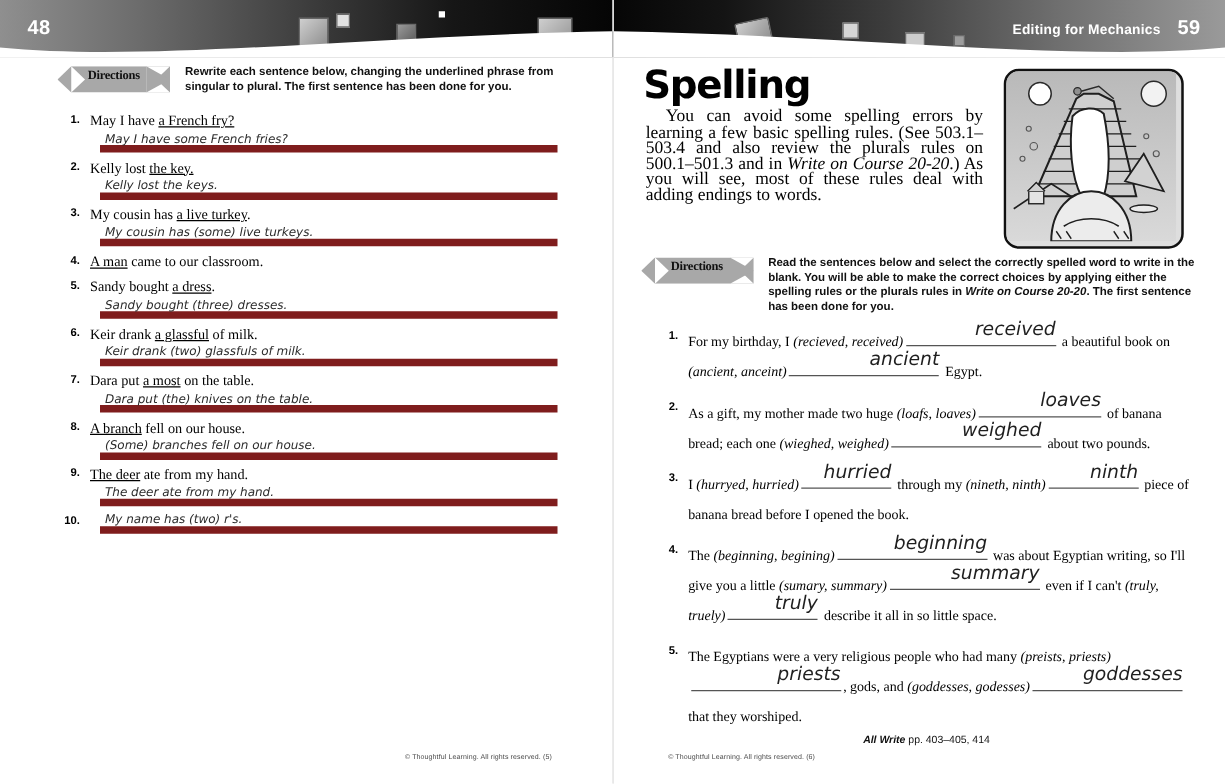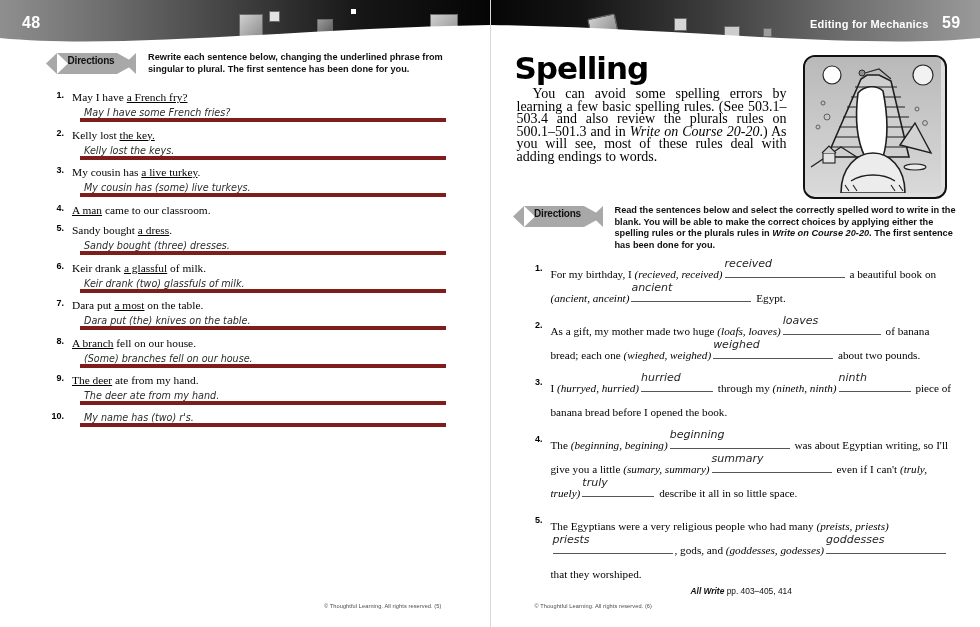--- a/index.html
+++ b/index.html
@@ -95,21 +95,21 @@
   }
   .dir-banner svg { display: block; }
   .dir-banner .dir-label {
     position: absolute;
     top: 0; left: 0;
     width: 90px;
     height: 14px;
     display: flex;
     align-items: center;
     justify-content: center;
-    font-family: Liberation Sans, sans-serif;
+    font-family: Liberation Serif, serif;
     font-weight: bold;
     font-size: 10px;
     color: #111;
     letter-spacing: -0.2px;
   }
   .dir-text {
     font-family: "Liberation Sans", sans-serif;
     font-weight: bold;
     font-size: 9.2px;
     line-height: 11.6px;
@@ -139,24 +139,24 @@
     margin-left: 26px;
     font-family: "Liberation Serif", serif;
     font-size: 11.4px;
     line-height: 15px;
     color: #000;
   }
   .ex-prompt u { text-decoration: underline; }
   .ex-answer-line {
     margin-left: 34px;
     margin-top: 1px;
-    border-bottom: 4px solid #7f1d1d;
+    border-bottom: 6px solid #7f1d1d;
     height: 16px;
     display: flex;
-    align-items: flex-start;
+    align-items: center;
     padding-left: 4px;
     width: 366px;
     box-sizing: border-box;
   }
   .hand {
     font-family: "DejaVu Sans", sans-serif;
     font-style: italic;
     font-size: 9.6px;
     color: #2b2b2b;
     line-height: 13px;
@@ -231,24 +231,24 @@
     border-bottom: 1px solid #555;
     vertical-align: baseline;
     height: 12px;
     margin: 0 2px;
   }
   .blank > span {
     position: absolute;
     left: 0;
     right: 0;
     bottom: 1px;
-    text-align: left;
+    text-align: right;
     font-family: "DejaVu Sans", sans-serif;
     font-style: italic;
-    font-size: 11px;
+    font-size: 15px;
     color: #1f1f1f;
     white-space: nowrap;
   }
   .b-sm { width: 72px; }
   .b-md { width: 98px; }
   .b-lg { width: 120px; }
 
   
   .footer {
     position: absolute;

